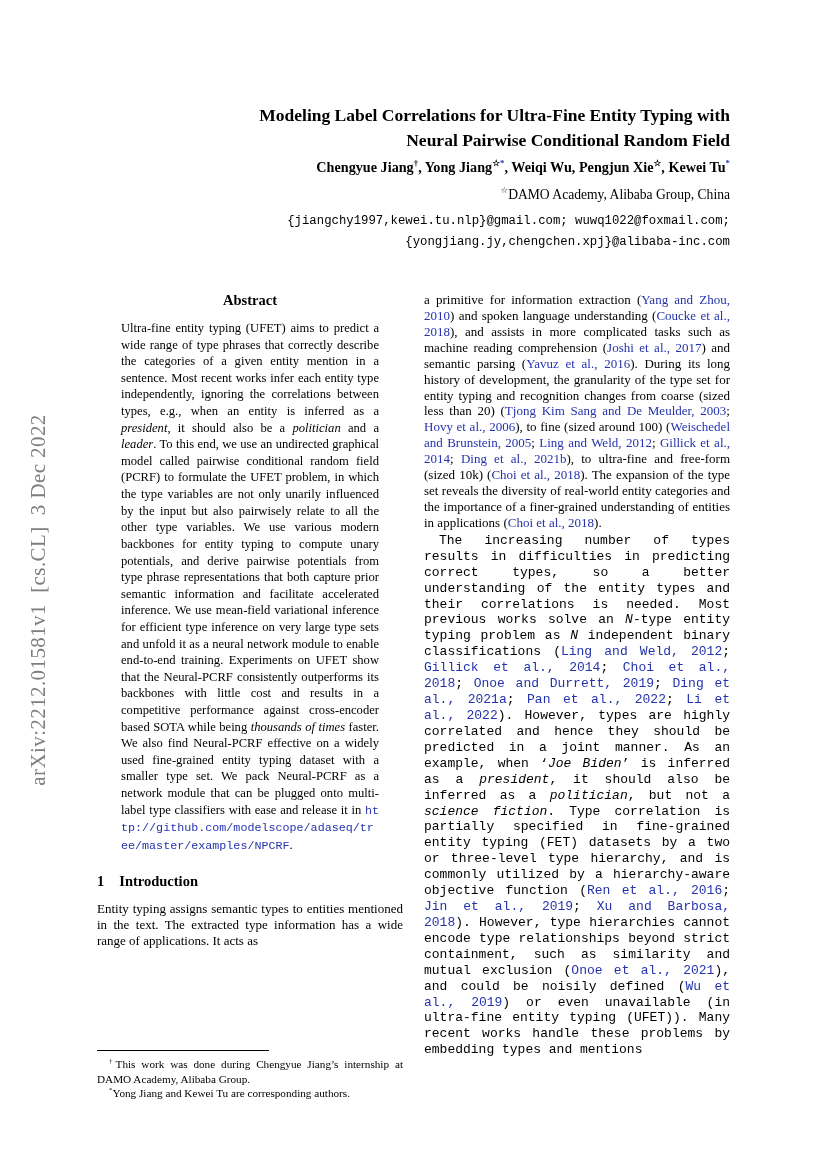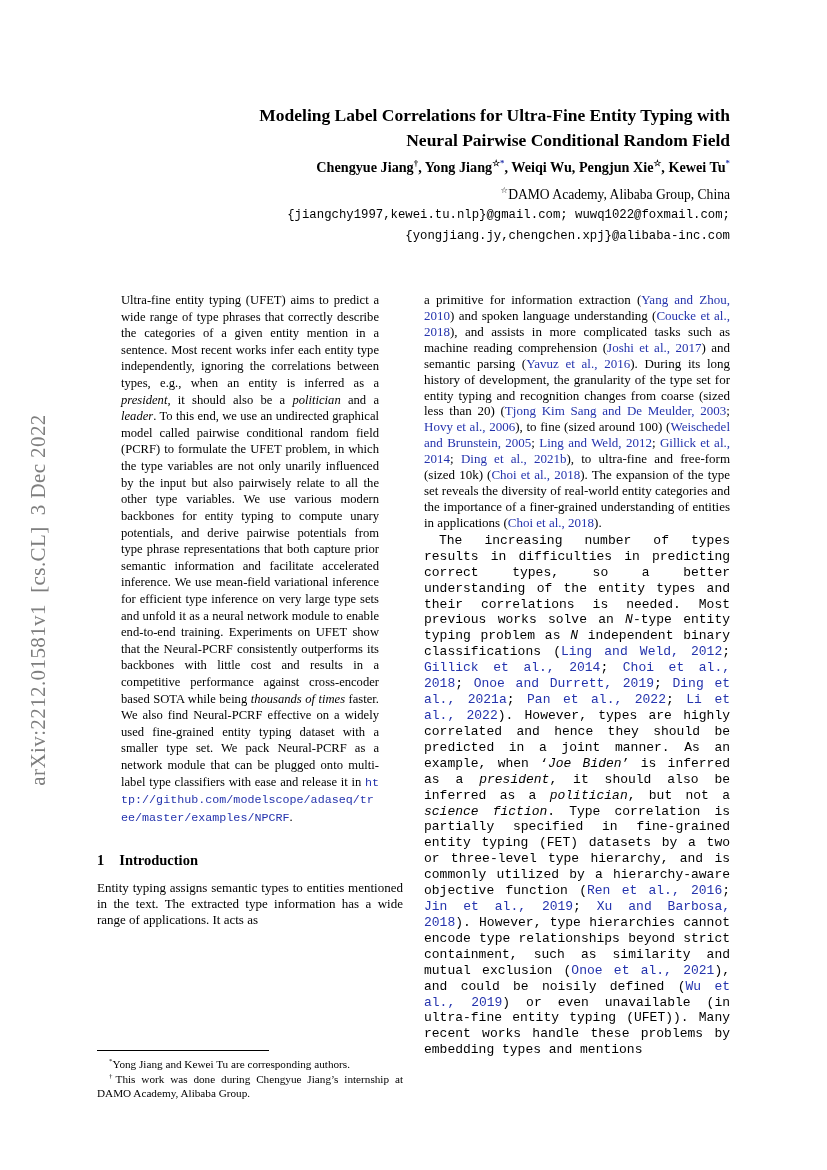--- a/index.html
+++ b/index.html
@@ -28,36 +28,36 @@
     position: absolute;
     top: 103px;
     left: 97px;
     width: 633px;
     text-align: right;
   }
   .title { font-size: 17.5px; font-weight: bold; line-height: 1.42; }
   .authors { margin-top: 6px; font-size: 14.2px; font-weight: bold; }
   .affiliation { margin-top: 11px; font-size: 13.6px; }
   .emails {
-    margin-top: 2px;
+    margin-top: 8px;
     font-family: "Liberation Mono", monospace;
     font-size: 12.3px;
     line-height: 1.7;
   }
   .col-left  { position: absolute; left: 97px;  top: 292px; width: 306px; }
   .col-right { position: absolute; left: 424px; top: 292px; width: 306px; }
   .abstract-heading { text-align: center; font-weight: bold; font-size: 14.5px; margin-bottom: 11px; }
   .abstract-body {
     margin: 0 24px;
     font-size: 12.6px;
     line-height: 1.32;
     text-align: justify;
     hyphens: auto;
   }
-  .section-heading { margin-top: 26px; font-size: 14.5px; font-weight: bold; }
+  .section-heading { margin-top: 19px; font-size: 14.5px; font-weight: bold; }
   .section-heading .sec-num { display: inline-block; margin-right: 15px; }
   .body-par {
     font-size: 13px;
     line-height: 1.225;
     text-align: justify;
     hyphens: auto;
   }
   .col-left .body-par { margin-top: 11px; }
   .par-indent { text-indent: 15px; }
   .col-right .body-par + .body-par { margin-top: 2px; font-family: Liberation Mono, monospace; }
@@ -97,32 +97,33 @@
     <div class="authors"><span>Chengyue Jiang</span><span class="seg-sup">†</span><span>, </span><span>Yong Jiang</span><span class="seg-sup">☆</span><span class="seg-supl">*</span><span>, </span><span>Weiqi Wu</span><span>, </span><span>Pengjun Xie</span><span class="seg-sup">☆</span><span>, </span><span>Kewei Tu</span><span class="seg-supl">*</span></div>
     <div class="affiliation"><span class="seg-sup">☆</span><span>DAMO Academy, Alibaba Group, China</span></div>
     <div class="emails">
       <div>{jiangchy1997,kewei.tu.nlp}@gmail.com; wuwq1022@foxmail.com;</div>
       <div>{yongjiang.jy,chengchen.xpj}@alibaba-inc.com</div>
     </div>
   </div>
 
   <section class="col-left">
     <div>
+      <div class="abstract-heading">Abstract</div>
       <div class="abstract-body"><span>Ultra-fine entity typing (UFET) aims to predict a wide range of type phrases that correctly describe the categories of a given entity mention in a sentence. Most recent works infer each entity type independently, ignoring the correlations between types, e.g., when an entity is inferred as a </span><span class="seg-i">president</span><span>, it should also be a </span><span class="seg-i">politician</span><span> and a </span><span class="seg-i">leader</span><span>. To this end, we use an undirected graphical model called pairwise conditional random field (PCRF) to formulate the UFET problem, in which the type variables are not only unarily influenced by the input but also pairwisely relate to all the other type variables. We use various modern backbones for entity typing to compute unary potentials, and derive pairwise potentials from type phrase representations that both capture prior semantic information and facilitate accelerated inference. We use mean-field variational inference for efficient type inference on very large type sets and unfold it as a neural network module to enable end-to-end training. Experiments on UFET show that the Neural-PCRF consistently outperforms its backbones with little cost and results in a competitive performance against cross-encoder based SOTA while being </span><span class="seg-i">thousands of times</span><span> faster. We also find Neural-PCRF effective on a widely used fine-grained entity typing dataset with a smaller type set. We pack Neural-PCRF as a network module that can be plugged onto multi-label type classifiers with ease and release it in </span><span class="seg-lm">http://github.com/modelscope/adaseq/tree/master/examples/NPCRF</span><span>.</span></div>
     </div>
     <div class="section-heading">
       <span class="sec-num">1</span><span>Introduction</span>
     </div>
     <p class="body-par">Entity typing assigns semantic types to entities mentioned in the text. The extracted type information has a wide range of applications. It acts as</p>
   </section>
 
   <section class="col-right">
     <p class="body-par"><span>a primitive for information extraction (</span><span class="seg-l">Yang and Zhou, 2010</span><span>) and spoken language understanding (</span><span class="seg-l">Coucke et al., 2018</span><span>), and assists in more complicated tasks such as machine reading comprehension (</span><span class="seg-l">Joshi et al., 2017</span><span>) and semantic parsing (</span><span class="seg-l">Yavuz et al., 2016</span><span>). During its long history of development, the granularity of the type set for entity typing and recognition changes from coarse (sized less than 20) (</span><span class="seg-l">Tjong Kim Sang and De Meulder, 2003</span><span>; </span><span class="seg-l">Hovy et al., 2006</span><span>), to fine (sized around 100) (</span><span class="seg-l">Weischedel and Brunstein, 2005</span><span>; </span><span class="seg-l">Ling and Weld, 2012</span><span>; </span><span class="seg-l">Gillick et al., 2014</span><span>; </span><span class="seg-l">Ding et al., 2021b</span><span>), to ultra-fine and free-form (sized 10k) (</span><span class="seg-l">Choi et al., 2018</span><span>). The expansion of the type set reveals the diversity of real-world entity categories and the importance of a finer-grained understanding of entities in applications (</span><span class="seg-l">Choi et al., 2018</span><span>).</span></p>
     <p class="body-par par-indent"><span>The increasing number of types results in difficulties in predicting correct types, so a better understanding of the entity types and their correlations is needed. Most previous works solve an </span><span class="seg-i">N</span><span>-type entity typing problem as </span><span class="seg-i">N</span><span> independent binary classifications (</span><span class="seg-l">Ling and Weld, 2012</span><span>; </span><span class="seg-l">Gillick et al., 2014</span><span>; </span><span class="seg-l">Choi et al., 2018</span><span>; </span><span class="seg-l">Onoe and Durrett, 2019</span><span>; </span><span class="seg-l">Ding et al., 2021a</span><span>; </span><span class="seg-l">Pan et al., 2022</span><span>; </span><span class="seg-l">Li et al., 2022</span><span>). However, types are highly correlated and hence they should be predicted in a joint manner. As an example, when ‘</span><span class="seg-i">Joe Biden</span><span>’ is inferred as a </span><span class="seg-i">president</span><span>, it should also be inferred as a </span><span class="seg-i">politician</span><span>, but not a </span><span class="seg-i">science fiction</span><span>. Type correlation is partially specified in fine-grained entity typing (FET) datasets by a two or three-level type hierarchy, and is commonly utilized by a hierarchy-aware objective function (</span><span class="seg-l">Ren et al., 2016</span><span>; </span><span class="seg-l">Jin et al., 2019</span><span>; </span><span class="seg-l">Xu and Barbosa, 2018</span><span>). However, type hierarchies cannot encode type relationships beyond strict containment, such as similarity and mutual exclusion (</span><span class="seg-l">Onoe et al., 2021</span><span>), and could be noisily defined (</span><span class="seg-l">Wu et al., 2019</span><span>) or even unavailable (in ultra-fine entity typing (UFET)). Many recent works handle these problems by embedding types and mentions</span></p>
   </section>
 
   <div class="footnotes">
     <div class="footnote-rule"></div>
+    <p class="footnote"><span class="seg-sup">†</span><span>This work was done during Chengyue Jiang’s internship at DAMO Academy, Alibaba Group.</span></p>
     <p class="footnote"><span class="seg-sup">*</span><span>Yong Jiang and Kewei Tu are corresponding authors.</span></p>
-    <p class="footnote"><span class="seg-sup">†</span><span>This work was done during Chengyue Jiang’s internship at DAMO Academy, Alibaba Group.</span></p>
   </div>
 
 </div>
 
 </body></html>

